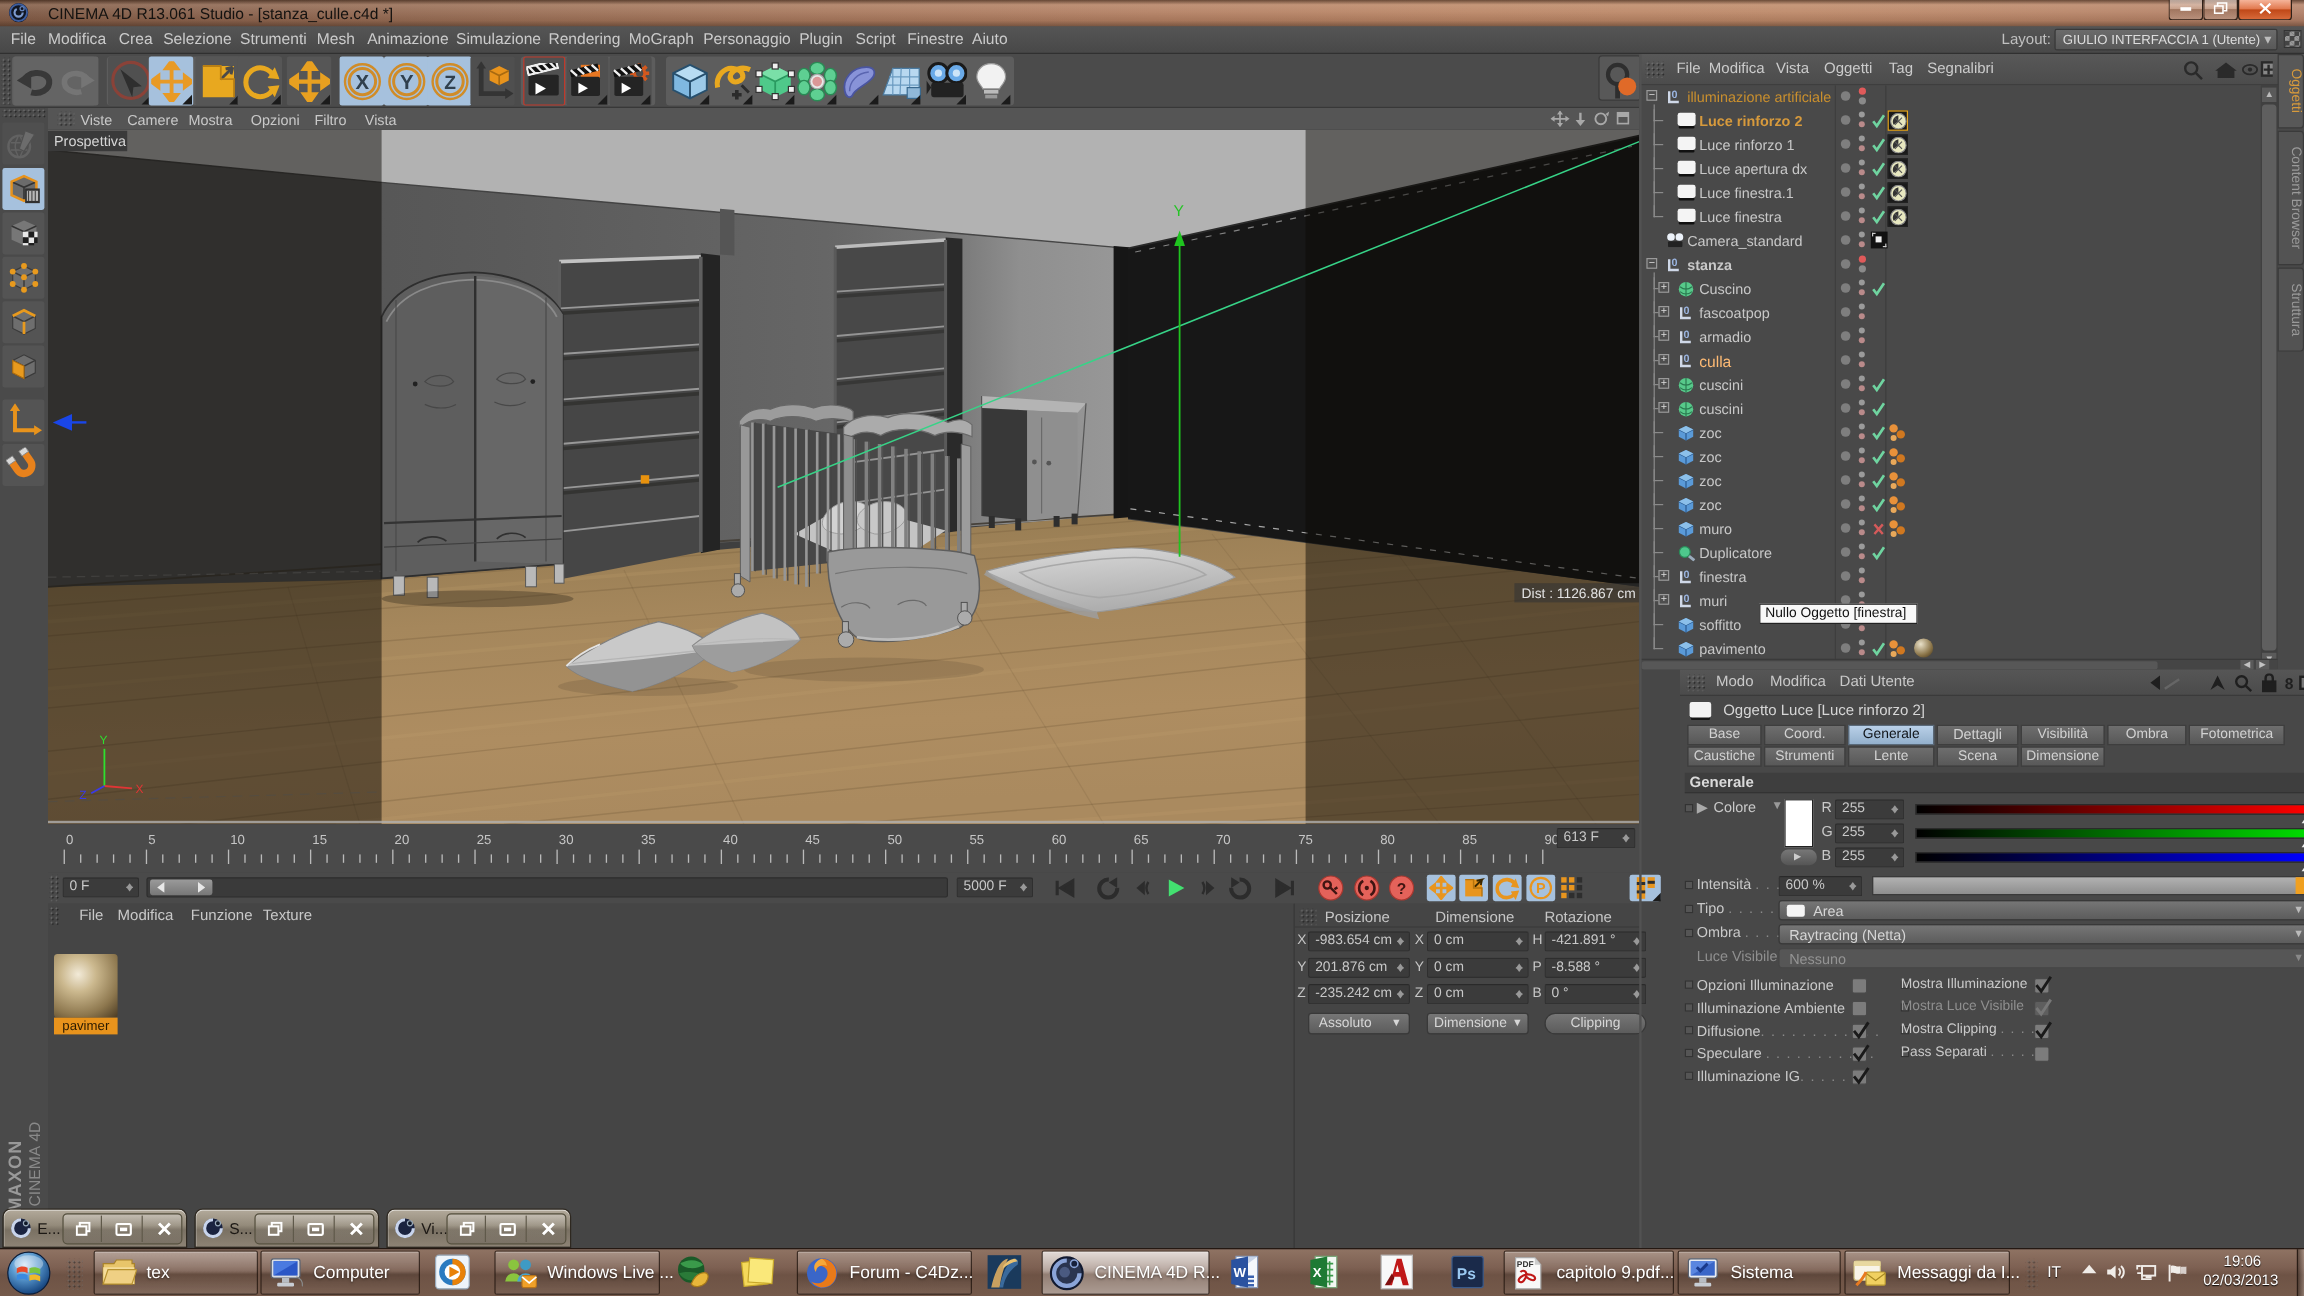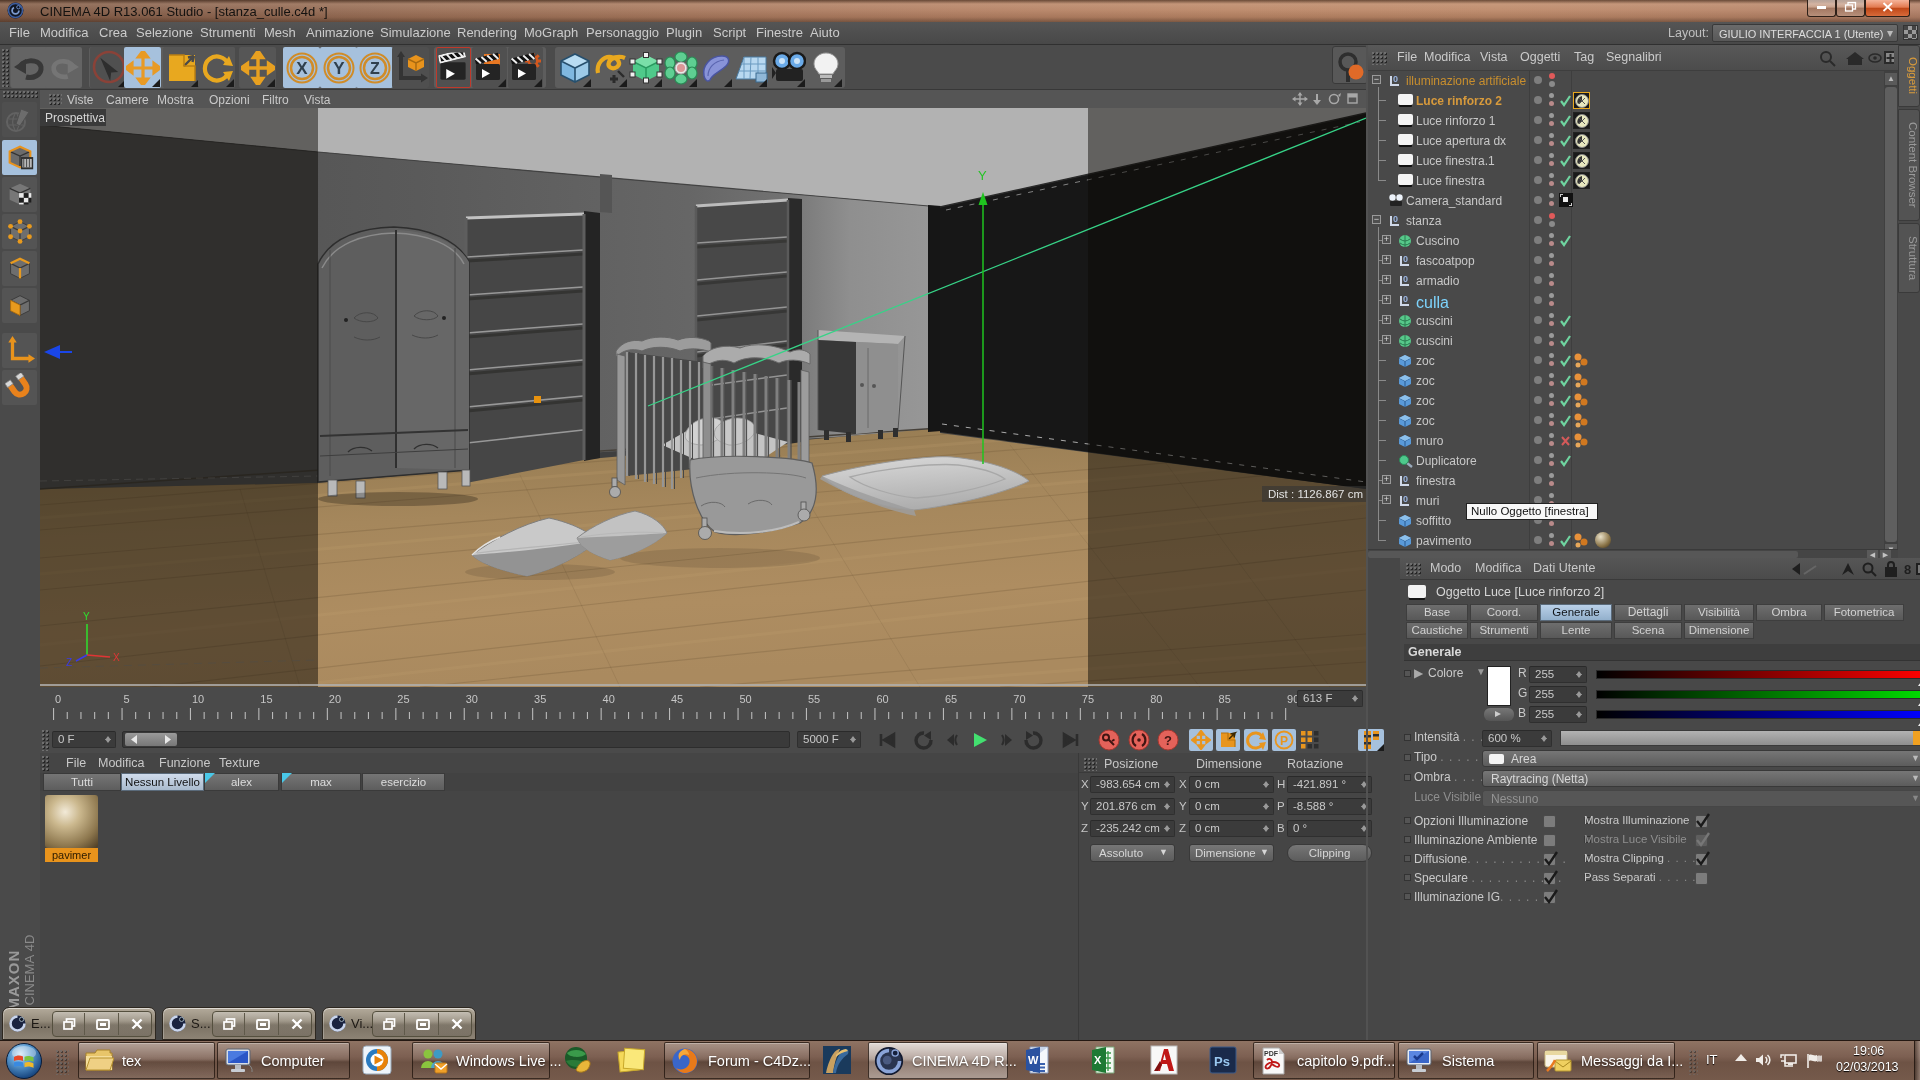--- a/index.html
+++ b/index.html
@@ -935,29 +935,20 @@
         <div style="position:absolute;right:0;bottom:0;border-style:solid;border-width:0 0 7px 7px;border-color:transparent transparent #1b1b1b transparent;"></div>
       </div>
     </div>
 </div>
 <div id="matman">
  <div class="grip" style="position:absolute;left:1px;top:2px;width:8px;height:16px;"></div>
  <span class="mi" style="left:26px;font-size:12.5px;color:#c9c9c9;top:3px">File</span>
     <span class="mi" style="left:58px;font-size:12.5px;color:#c9c9c9;top:3px">Modifica</span>
     <span class="mi" style="left:119px;font-size:12.5px;color:#c9c9c9;top:3px">Funzione</span>
     <span class="mi" style="left:179px;font-size:12.5px;color:#c9c9c9;top:3px">Texture</span>
- <div style="position:absolute;left:0;top:20px;width:1038px;height:18px;background:#424242;">
-   <div style="position:absolute;left:3px;top:0;width:78px;height:18px;background:linear-gradient(180deg,#757575,#5d5d5d);border:1px solid #3a3a3a;color:#ddd;font-size:11.5px;text-align:center;line-height:16px;">Tutti</div>
-   <div style="position:absolute;left:81px;top:0;width:83px;height:18px;background:linear-gradient(180deg,#d0dcec,#a9bacd);border:1px solid #5a6a7a;color:#111;font-size:11.5px;text-align:center;line-height:16px;">Nessun Livello</div>
-   <div style="position:absolute;left:164px;top:0;width:75px;height:18px;background:linear-gradient(180deg,#757575,#5d5d5d);border:1px solid #3a3a3a;color:#ddd;font-size:11.5px;text-align:center;line-height:16px;">alex</div>
-   <div style="position:absolute;left:165px;top:0;width:10px;height:10px;background:#49c8e8;clip-path:polygon(0 0,100% 0,0 100%);"></div>
-   <div style="position:absolute;left:241px;top:0;width:80px;height:18px;background:linear-gradient(180deg,#757575,#5d5d5d);border:1px solid #3a3a3a;color:#ddd;font-size:11.5px;text-align:center;line-height:16px;">max</div>
-   <div style="position:absolute;left:242px;top:0;width:10px;height:10px;background:#49c8e8;clip-path:polygon(0 0,100% 0,0 100%);"></div>
-   <div style="position:absolute;left:322px;top:0;width:83px;height:18px;background:linear-gradient(180deg,#757575,#5d5d5d);border:1px solid #3a3a3a;color:#ddd;font-size:11.5px;text-align:center;line-height:16px;">esercizio</div>
- </div>
  <div style="position:absolute;left:5px;top:42px;width:53px;height:53px;background:radial-gradient(circle at 38% 32%,#f2ead8 0%,#cbb88e 30%,#8d774e 70%,#4a3a22 100%);border-radius:3px;"></div>
  <div style="position:absolute;left:5px;top:95px;width:53px;height:14px;background:#e8931c;color:#2a1a00;font-size:11px;text-align:center;line-height:14px;">pavimer</div>
 </div>
 <div id="coords">
  <div class="grip" style="position:absolute;left:4px;top:4px;width:14px;height:14px;"></div>
  <span style="position:absolute;left:25px;top:4px;font-size:12.5px;">Posizione</span>
     <span style="position:absolute;left:117px;top:4px;font-size:12.5px;">Dimensione</span>
     <span style="position:absolute;left:208px;top:4px;font-size:12.5px;">Rotazione</span>
  <div style="position:absolute;left:0;top:19px;width:288px;height:1px;background:#3a3a3a;"></div>
  <div id="coordfields">
@@ -1128,21 +1119,21 @@
 <div style="position:absolute;left:193px;top:122px;width:14px;height:14px;background:#111;">
         <div style="position:absolute;left:4px;top:4px;width:5px;height:5px;background:#eee;"></div>
         <div style="position:absolute;left:1px;top:1px;width:3px;height:3px;border-left:1.5px solid #ccc;border-top:1.5px solid #ccc;"></div>
         <div style="position:absolute;right:1px;bottom:1px;width:3px;height:3px;border-right:1.5px solid #ccc;border-bottom:1.5px solid #ccc;"></div>
       </div>
 <div style="position:absolute;left:6px;top:144px;width:9px;height:9px;background:#4f4f4f;border:1px solid #9a9a9a;color:#ddd;font-size:9px;line-height:7px;text-align:center;">−</div>
 <svg style="position:absolute;left:22px;top:143px" width="14" height="14" viewBox="0 0 14 14">
         <path d="M3 2 V11 H11" stroke="#cfd8e8" stroke-width="2" fill="none"></path>
         <text x="5" y="8" font-size="9" fill="#9ab4e0" font-weight="bold">0</text>
       </svg>
-<span style="position:absolute;left:40px;top:143px;font-size:12px;color:#c8c8c8;font-weight:normal;white-space:nowrap">stanza</span>
+<span style="position:absolute;left:40px;top:143px;font-size:12px;color:#c8c8c8;font-weight:bold;white-space:nowrap">stanza</span>
 <div style="position:absolute;left:168px;top:145px;width:8px;height:8px;border-radius:50%;background:#7e7e7e;"></div>
 <div style="position:absolute;left:183px;top:142px;width:6px;height:6px;border-radius:50%;background:#e05a5a;"></div>
 <div style="position:absolute;left:183px;top:150px;width:6px;height:6px;border-radius:50%;background:#8a8a8a;"></div>
 <div style="position:absolute;left:12px;top:160px;width:1px;height:10px;background:#8a8a8a;"></div>
 <div style="position:absolute;left:12px;top:169px;width:8px;height:1px;background:#8a8a8a;"></div>
 <div style="position:absolute;left:16px;top:164px;width:9px;height:9px;background:#4f4f4f;border:1px solid #9a9a9a;color:#ddd;font-size:9px;line-height:7px;text-align:center;">+</div>
 <svg style="position:absolute;left:32px;top:163px" width="14" height="14" viewBox="0 0 14 14">
         <circle cx="7" cy="7" r="6" fill="#57c98a"></circle>
         <path d="M2 5 Q7 9 12 5 M2 9 Q7 13 12 9 M7 1 V13" stroke="#2a7a50" stroke-width="1" fill="none"></path>
       </svg>
@@ -1175,21 +1166,21 @@
 <div style="position:absolute;left:168px;top:205px;width:8px;height:8px;border-radius:50%;background:#7e7e7e;"></div>
 <div style="position:absolute;left:183px;top:202px;width:5px;height:5px;border-radius:50%;background:#9a9a9a;"></div>
 <div style="position:absolute;left:183px;top:210px;width:5px;height:5px;border-radius:50%;background:#b98a8a;"></div>
 <div style="position:absolute;left:12px;top:220px;width:1px;height:10px;background:#8a8a8a;"></div>
 <div style="position:absolute;left:12px;top:229px;width:8px;height:1px;background:#8a8a8a;"></div>
 <div style="position:absolute;left:16px;top:224px;width:9px;height:9px;background:#4f4f4f;border:1px solid #9a9a9a;color:#ddd;font-size:9px;line-height:7px;text-align:center;">+</div>
 <svg style="position:absolute;left:32px;top:223px" width="14" height="14" viewBox="0 0 14 14">
         <path d="M3 2 V11 H11" stroke="#cfd8e8" stroke-width="2" fill="none"></path>
         <text x="5" y="8" font-size="9" fill="#9ab4e0" font-weight="bold">0</text>
       </svg>
-<span style="position:absolute;left:50px;top:223px;font-size:16px;color:#7dd3fc;font-weight:normal;white-space:nowrap">culla</span>
+<span style="position:absolute;left:50px;top:223px;font-size:13px;color:#fdba74;font-weight:normal;white-space:nowrap">culla</span>
 <div style="position:absolute;left:168px;top:225px;width:8px;height:8px;border-radius:50%;background:#7e7e7e;"></div>
 <div style="position:absolute;left:183px;top:222px;width:5px;height:5px;border-radius:50%;background:#9a9a9a;"></div>
 <div style="position:absolute;left:183px;top:230px;width:5px;height:5px;border-radius:50%;background:#b98a8a;"></div>
 <div style="position:absolute;left:12px;top:240px;width:1px;height:10px;background:#8a8a8a;"></div>
 <div style="position:absolute;left:12px;top:249px;width:8px;height:1px;background:#8a8a8a;"></div>
 <div style="position:absolute;left:16px;top:244px;width:9px;height:9px;background:#4f4f4f;border:1px solid #9a9a9a;color:#ddd;font-size:9px;line-height:7px;text-align:center;">+</div>
 <svg style="position:absolute;left:32px;top:243px" width="14" height="14" viewBox="0 0 14 14">
         <circle cx="7" cy="7" r="6" fill="#57c98a"></circle>
         <path d="M2 5 Q7 9 12 5 M2 9 Q7 13 12 9 M7 1 V13" stroke="#2a7a50" stroke-width="1" fill="none"></path>
       </svg>

